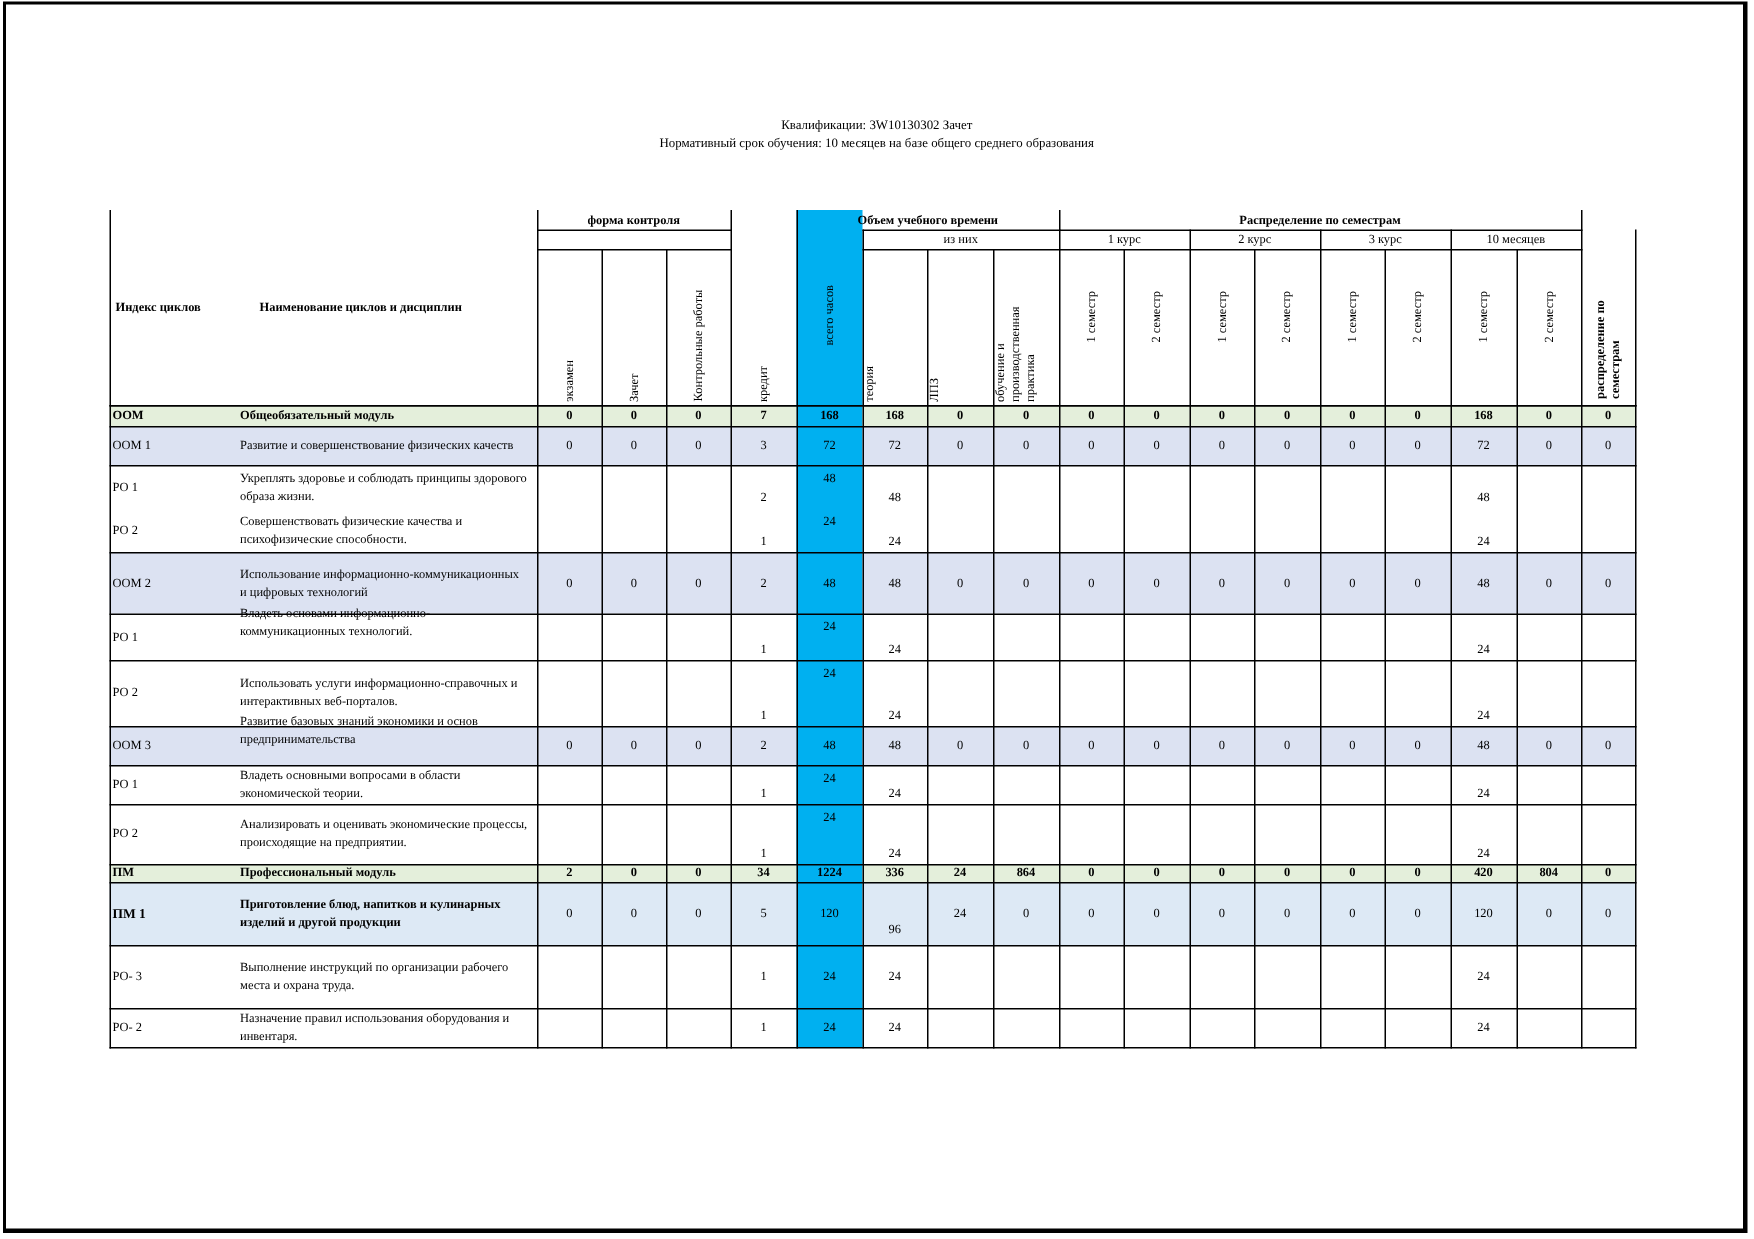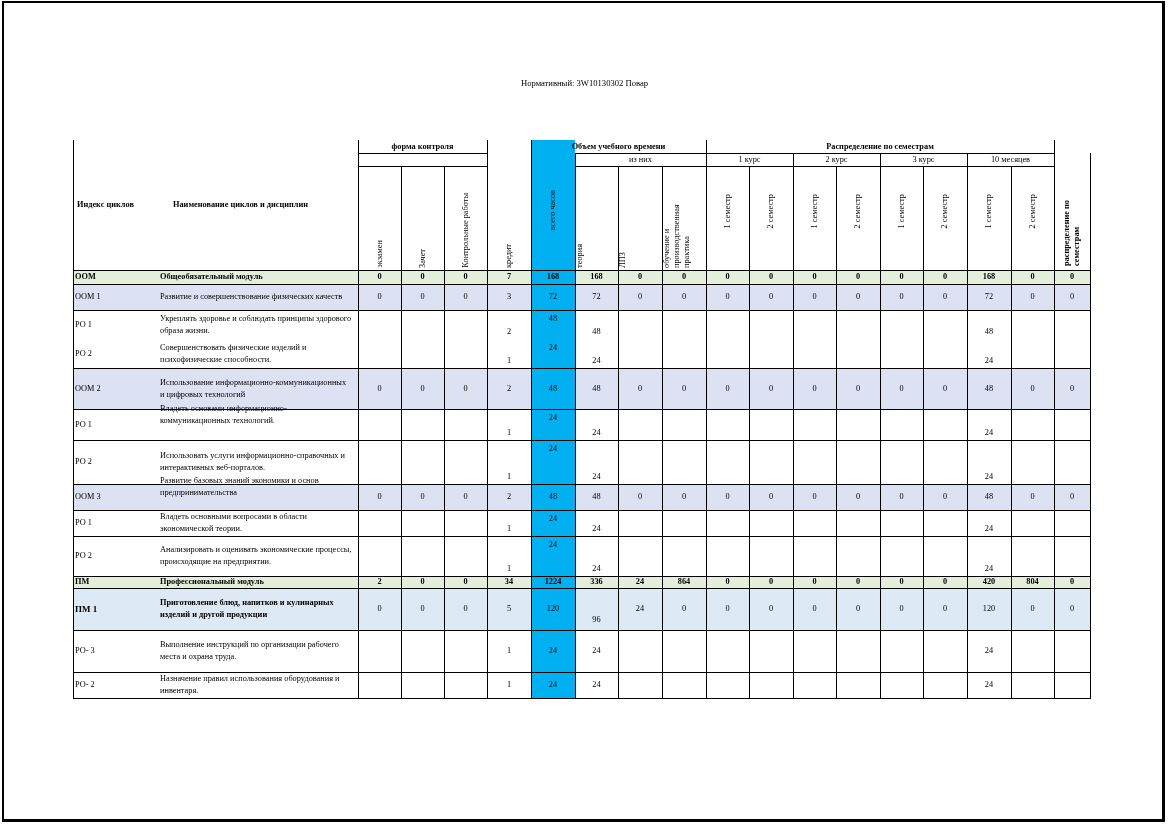--- a/index.html
+++ b/index.html
@@ -18,21 +18,22 @@
   .bg-blue{background:#00b0f0;}
   .hline{position:absolute;height:1px;background:#000;}
   .vline{position:absolute;width:1px;background:#000;}
 </style>
 </head>
 <body>
 
 <div class="page"></div>
 
 <div class="titles">
-  <div>Нормативный: 3W10130302 Повар</div>
+  <div>Квалификации: 3W10130302 Зачет</div>
+  <div>Нормативный срок обучения: 10 месяцев на базе общего среднего образования</div>
 </div>
 
 <div id="tbl" class="tbl">
     <div class="bg-blue" style="left: 531px; top: 140px; width: 44px; height: 558px; position: absolute;"></div>
     <div class="bg-green" style="left: 73px; top: 270px; width: 458px; height: 14px; position: absolute;"></div>
     <div class="bg-green" style="left: 575px; top: 270px; width: 515px; height: 14px; position: absolute;"></div>
     <div class="bg-lav" style="left: 73px; top: 284px; width: 458px; height: 26px; position: absolute;"></div>
     <div class="bg-lav" style="left: 575px; top: 284px; width: 515px; height: 26px; position: absolute;"></div>
     <div class="bg-lav" style="left: 73px; top: 368px; width: 458px; height: 41px; position: absolute;"></div>
     <div class="bg-lav" style="left: 575px; top: 368px; width: 515px; height: 41px; position: absolute;"></div>
@@ -291,21 +292,21 @@
     <div class="cell" style="left: 1011px; top: 310px; width: 43px; height: 29px; align-items: flex-end; padding-bottom: 1px;">
       <span></span>
     </div>
     <div class="cell" style="left: 1054px; top: 310px; width: 36px; height: 29px; align-items: flex-end; padding-bottom: 1px;">
       <span></span>
     </div>
     <div class="cell left" style="left: 73px; top: 339px; width: 85px; height: 29px;">
       <span>РО 2</span>
     </div>
     <div class="cell left" style="left: 158px; top: 339px; width: 200px; height: 29px; padding-left: 2px; padding-right: 6px; line-height: 12px;">
-      <span style="white-space: normal;"> Совершенствовать физические изделий и психофизические способности.</span>
+      <span style="white-space: normal;"> Совершенствовать физические качества и психофизические способности.</span>
     </div>
     <div class="cell" style="left: 358px; top: 339px; width: 43px; height: 29px; align-items: flex-end; padding-bottom: 1px;">
       <span></span>
     </div>
     <div class="cell" style="left: 401px; top: 339px; width: 43px; height: 29px; align-items: flex-end; padding-bottom: 1px;">
       <span></span>
     </div>
     <div class="cell" style="left: 444px; top: 339px; width: 43px; height: 29px; align-items: flex-end; padding-bottom: 1px;">
       <span></span>
     </div>

